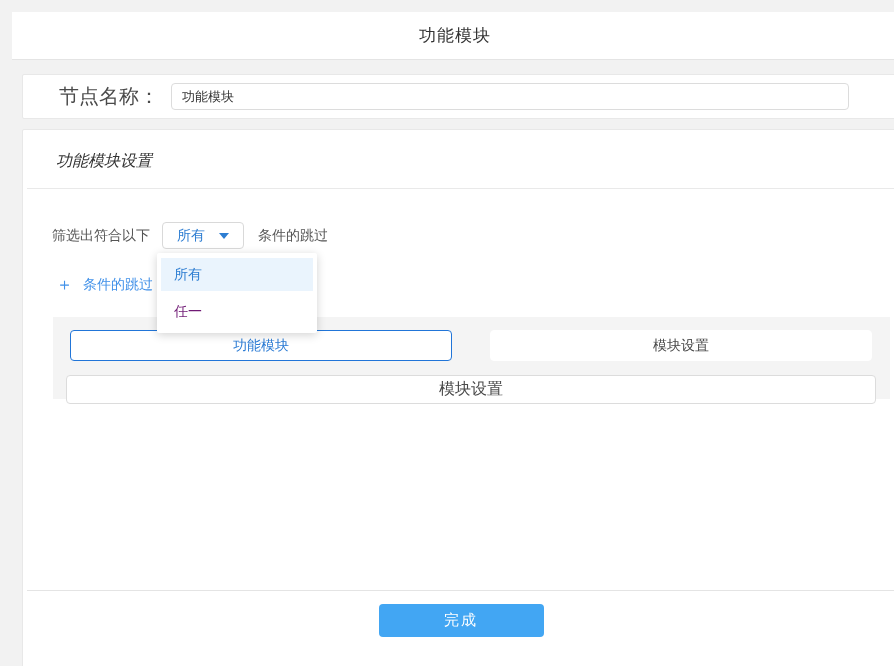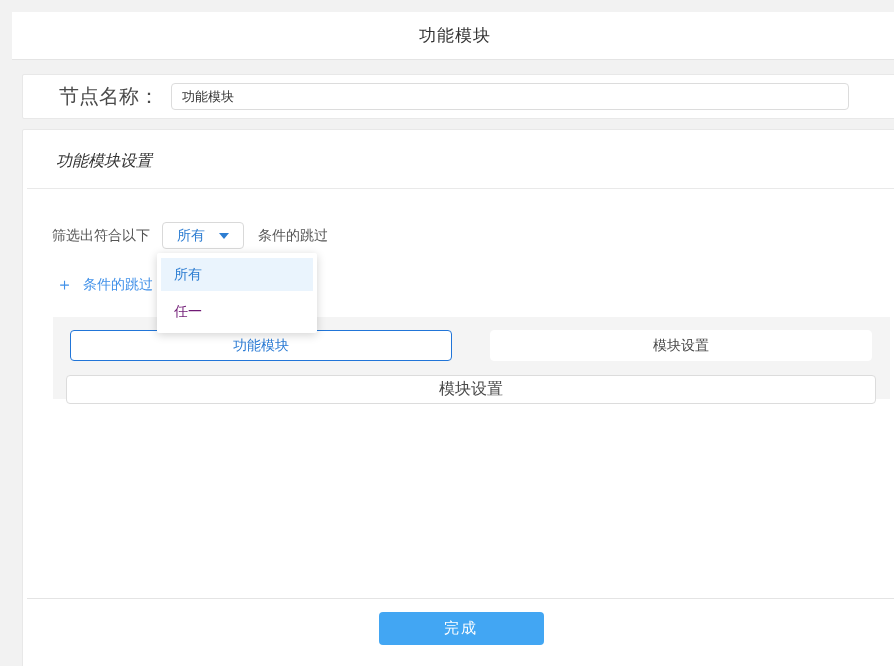--- a/index.html
+++ b/index.html
@@ -88,21 +88,21 @@
   .tab.active { border: 1px solid #2175d8; color: #2b7bd4; }
   .module-bar {
     margin-top: 10px; height: 29px; background: #fff;
     border: 1px solid #dcdcdc; border-radius: 4px;
     display: flex; align-items: center; justify-content: center;
     font-size: 16px; color: #4a4a4a; cursor: pointer;
   }
 
   
   .footer {
-    position: absolute; left: 0; right: 0; bottom: 8px; height: 61px;
+    position: absolute; left: 0; right: 0; bottom: 16px; height: 61px;
     border-top: 1px solid #e4e4e4; background: #fff;
     display: flex; justify-content: center;
   }
   .done-btn {
     margin-top: 13px; width: 165px; height: 33px;
     background: #42a6f3; border: none; border-radius: 4px;
     color: #fff; font-size: 15px; cursor: pointer; letter-spacing: 2px;
     font-family: "Liberation Sans", "DejaVu Sans", sans-serif;
   }
 </style>

